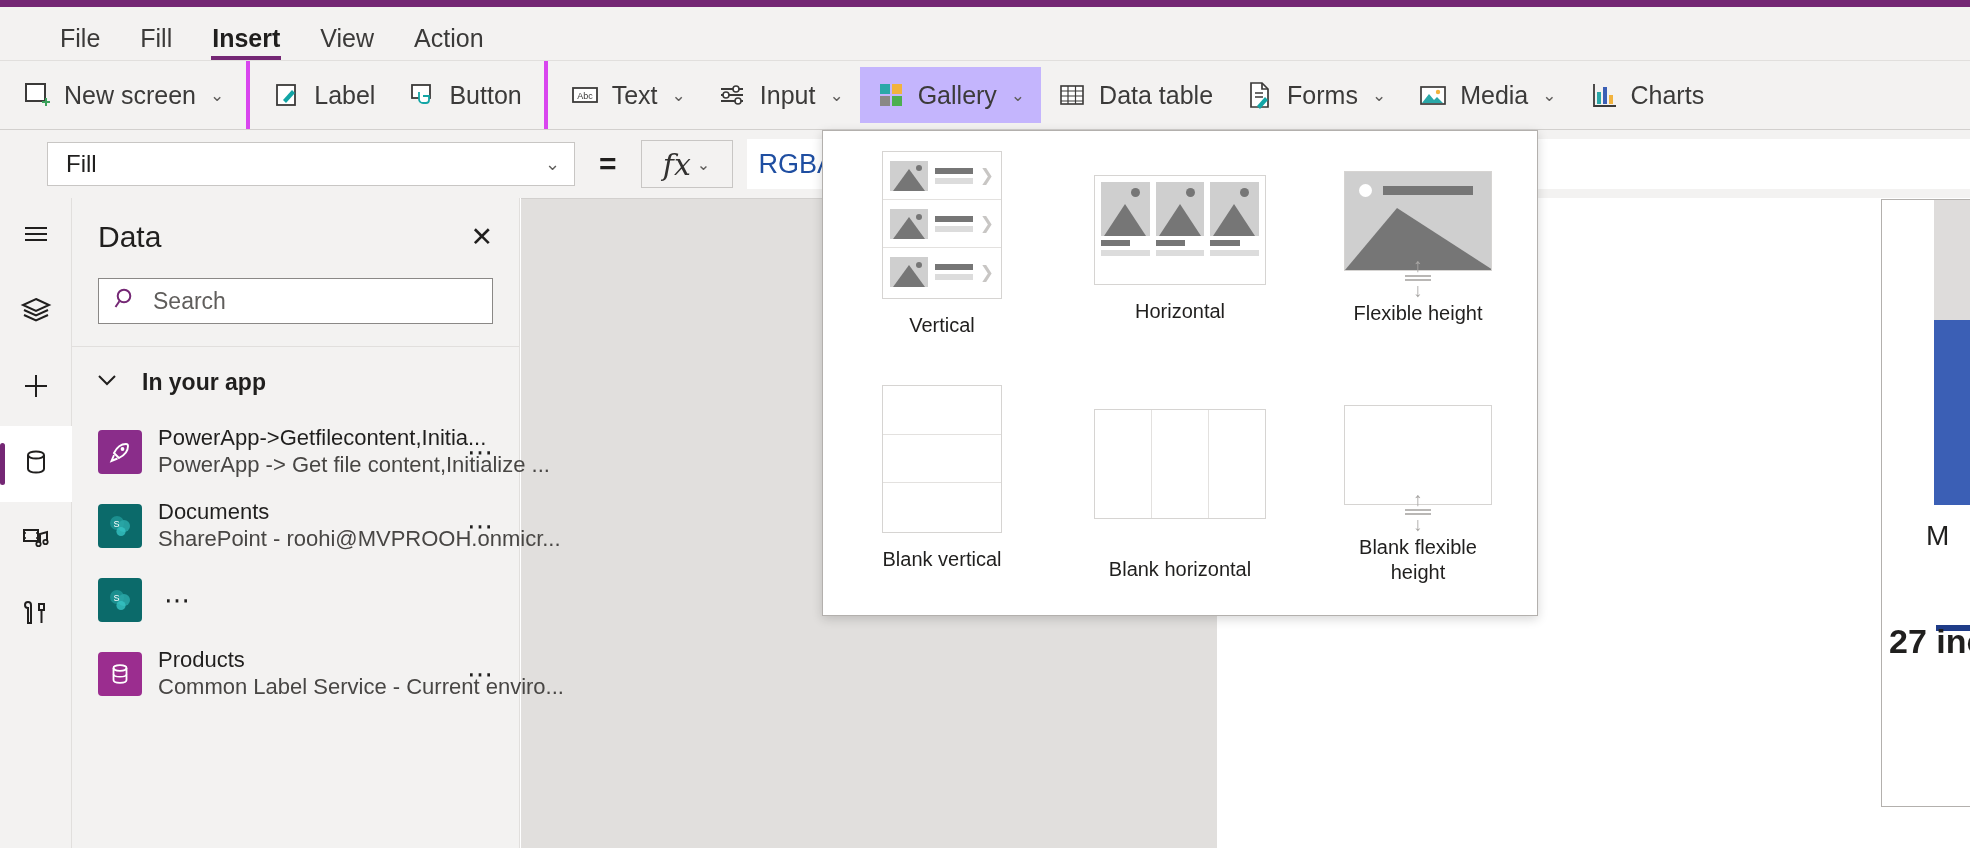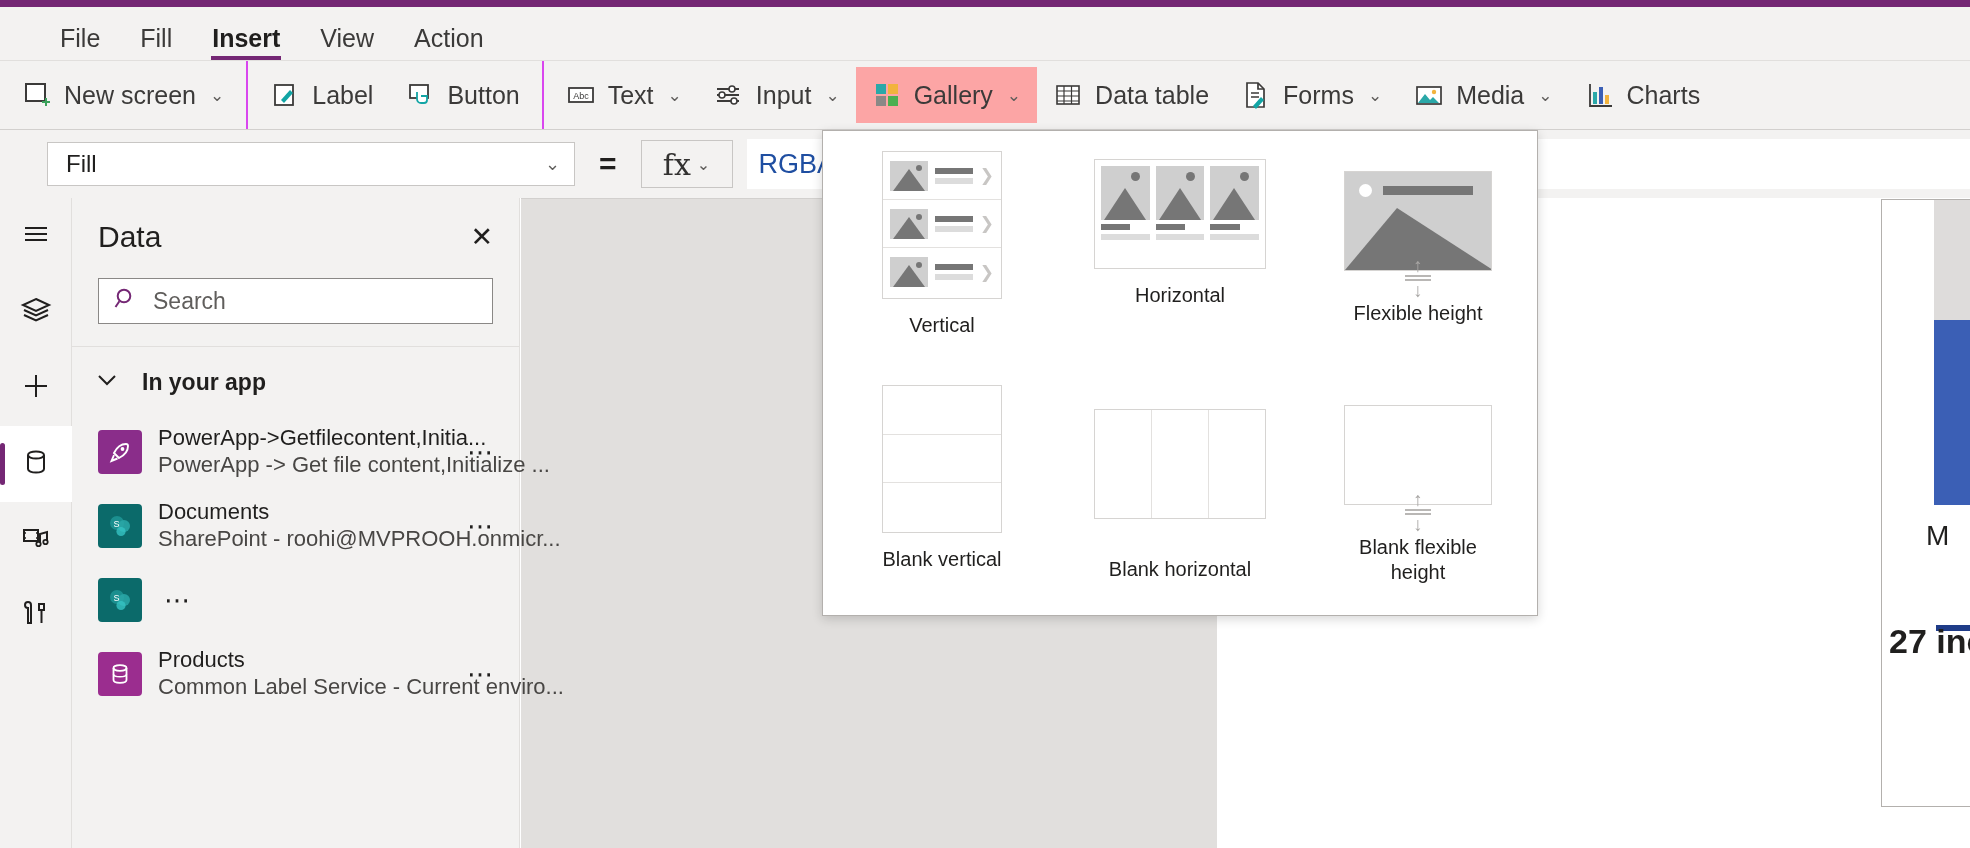--- a/index.html
+++ b/index.html
@@ -40,30 +40,30 @@
   
   .ribbon {
     position: absolute; left: 0; top: 60px; width: 1970px; height: 70px;
     background: #f3f2f1;
     border-top: 1px solid #e1dfdd;
     border-bottom: 1px solid #d2d0ce;
     display: flex; align-items: stretch;
   }
   .rb-group {
     display: flex; align-items: center;
-    border-right: 2px solid #d946ef;
+    border-right: 4px solid #d946ef;
     padding: 0 6px;
   }
   .rb-btn {
     display: flex; align-items: center; gap: 12px;
     height: 56px; padding: 0 16px;
     font-size: 25px; color: #3b3a39; white-space: nowrap;
     cursor: pointer;
   }
-  .rb-btn.sel { background: #fca5a5; }
+  .rb-btn.sel { background: #c4b5fd; }
   .rb-btn .caret { font-size: 17px; color: #605e5c; margin-left: 2px; }
   .rb-ico { width: 30px; height: 30px; flex: 0 0 30px; position: relative; }
 
   
   .fbar {
     position: absolute; left: 0; top: 130px; width: 1970px; height: 68px;
     background: #f3f2f1;
     display: flex; align-items: center;
   }
   .prop-select {
@@ -75,21 +75,21 @@
     font-size: 24px; color: #201f1e; cursor: pointer;
   }
   .prop-select .caret { font-size: 18px; color: #605e5c; }
   .eq { margin-left: 24px; font-size: 30px; color: #201f1e; font-weight: bold; }
   .fx {
     margin-left: 24px; width: 92px; height: 48px;
     background: #f3f2f1; border: 1px solid #c8c6c4;
     display: flex; align-items: center; justify-content: center; gap: 6px;
     cursor: pointer;
   }
-  .fx .fxg { font-family: "DejaVu Serif", serif; font-size: 30px; }
+  .fx .fxg { font-family: "DejaVu Serif", serif; font-style: italic; font-size: 30px; }
   .fx .caret { font-size: 16px; color: #605e5c; }
   .formula-input {
     margin-left: 14px; flex: 1; height: 50px; background: #fff;
     border: none; display: flex; align-items: center;
     padding-left: 12px; font-size: 27px;
     font-family: "Liberation Sans", sans-serif;
     overflow: hidden; white-space: nowrap;
   }
   .fn-name { color: #1f4ea1; }
   .paren  { color: #000; }
@@ -627,21 +627,21 @@
             <span class="t-lines">
                 <span class="ln-dark"></span>
                 <span class="ln-light"></span>
               </span>
             <span class="chev">❯</span>
           </div>
         </div>
         <div class="fly-label">Vertical</div>
       </div>
 
-      <div class="fly-cell" style="padding-top:28px;">
+      <div class="fly-cell" style="padding-top:44px;">
         <div class="thumb t-horiz">
           <span class="t-h-col">
               <span class="t-h-img"></span>
               <span class="ln-dark" style="width:60%"></span>
               <span class="ln-light"></span>
             </span>
           <span class="t-h-col">
               <span class="t-h-img"></span>
               <span class="ln-dark" style="width:60%"></span>
               <span class="ln-light"></span>

